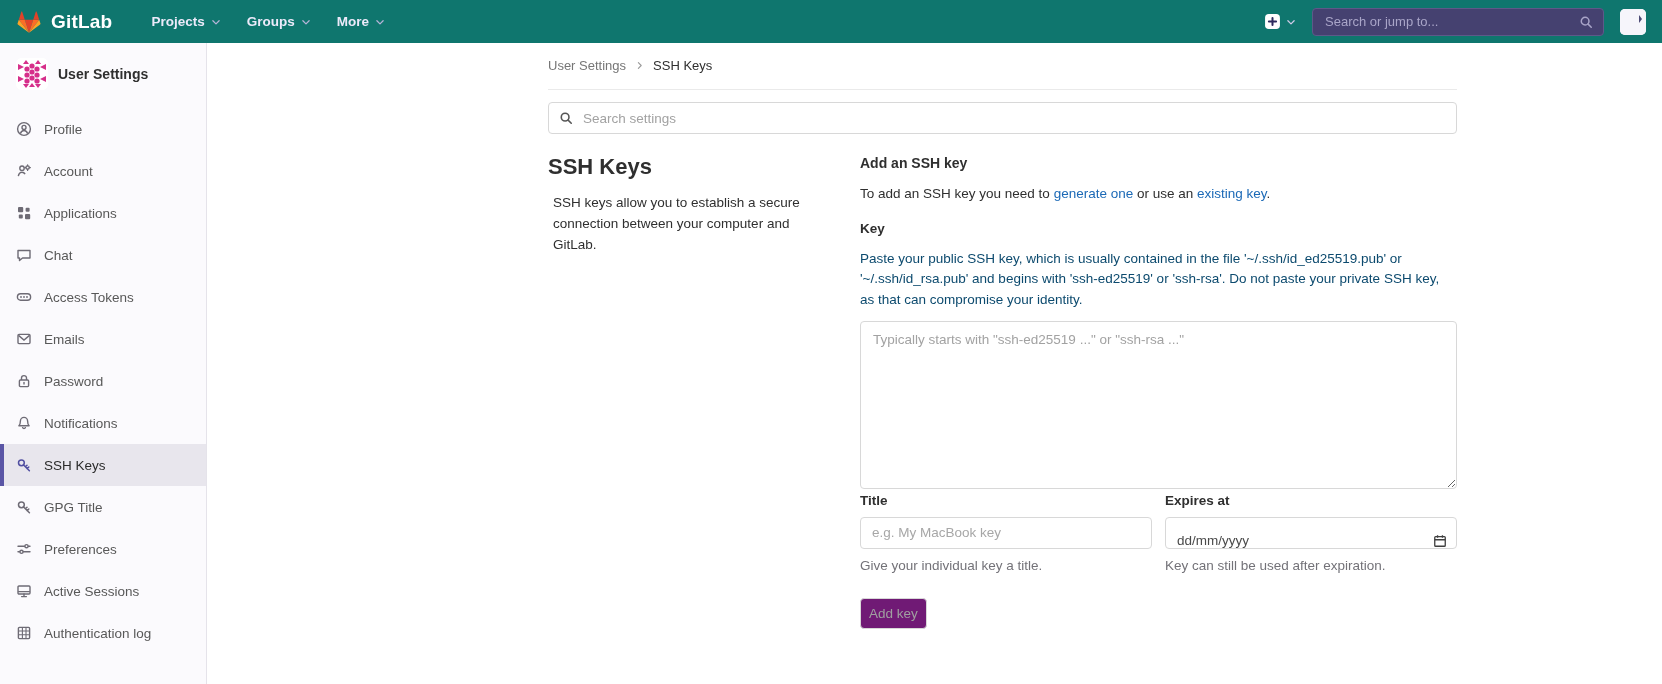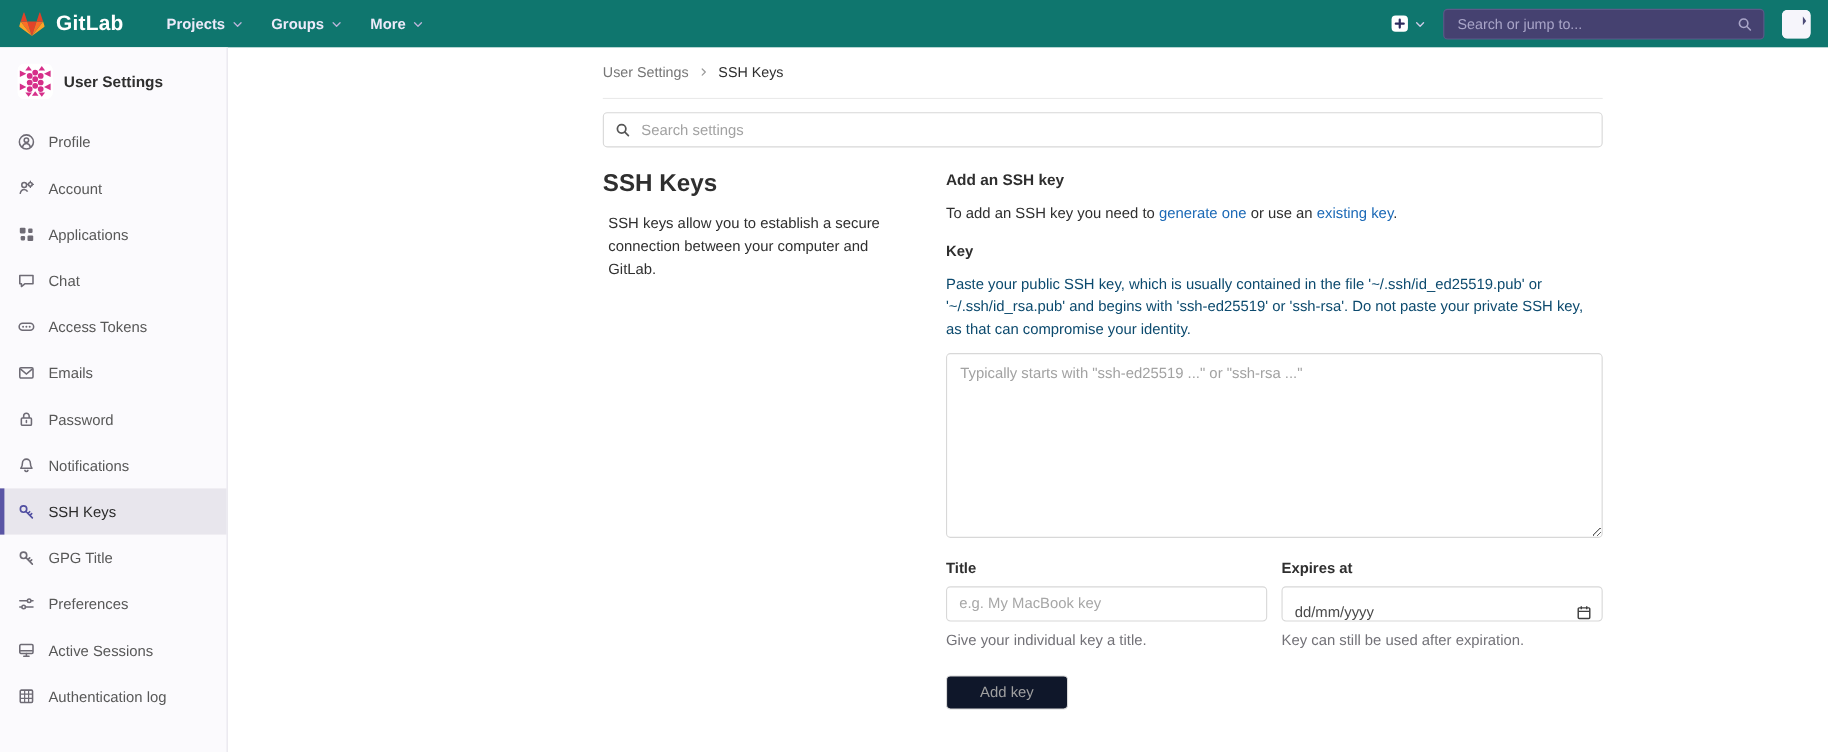--- a/index.html
+++ b/index.html
@@ -97,39 +97,39 @@
   .link { color:#1b69b6; text-decoration:none; cursor:pointer; }
   .key-label { font-size:13.5px; font-weight:700; color:#2f2f2f; margin:0 0 13px 0; }
   .key-help { font-size:13.5px; line-height:1.5; color:#0c4a6e; margin:0 0 11px 0; }
   textarea.key-input {
     width:100%; height:168px; border:1px solid #d8d8d8; border-radius:4px;
     padding:10px 12px; font-size:13.5px; font-family:"Liberation Sans",sans-serif;
     color:#303030; outline:none; resize:both;
   }
   textarea.key-input::placeholder { color:#a2a2a2; }
 
-  .fields { display:flex; gap:13px; margin-top:15px; }
+  .fields { display:flex; gap:13px; }
   .field { flex:1; }
   .field .flabel { display:block; font-size:13.5px; font-weight:700; color:#2f2f2f; margin-bottom:9px; }
   .field input.text {
     width:100%; height:32px; border:1px solid #d8d8d8; border-radius:4px;
     padding:0 11px; font-size:13.5px; font-family:"Liberation Sans",sans-serif;
     color:#303030; outline:none;
   }
   .field input.text::placeholder { color:#a7a7a7; }
   .date-box {
     height:32px; border:1px solid #d8d8d8; border-radius:4px;
     display:flex; align-items:center; justify-content:space-between;
     padding:16px 9px 0 11px; font-size:13.5px; color:#4a4a4a; cursor:text;
   }
   .date-box .cal { display:flex; color:#3f3f3f; }
   .help { font-size:13.5px; color:#737278; margin-top:9px; }
   .add-key-btn {
     margin-top:25px; display:inline-block;
-    padding:7px 30px; background:#0f172a;
+    padding:7px 8px; background:#701a75;
     border:1px solid #d8d8d8; border-radius:4px;
     color:#a0a0a0; font-size:13.5px; font-family:"Liberation Sans",sans-serif;
     cursor:pointer;
   }
 </style>
 </head>
 <body>
 
 <div class="navbar">
   <div class="nav-left">

